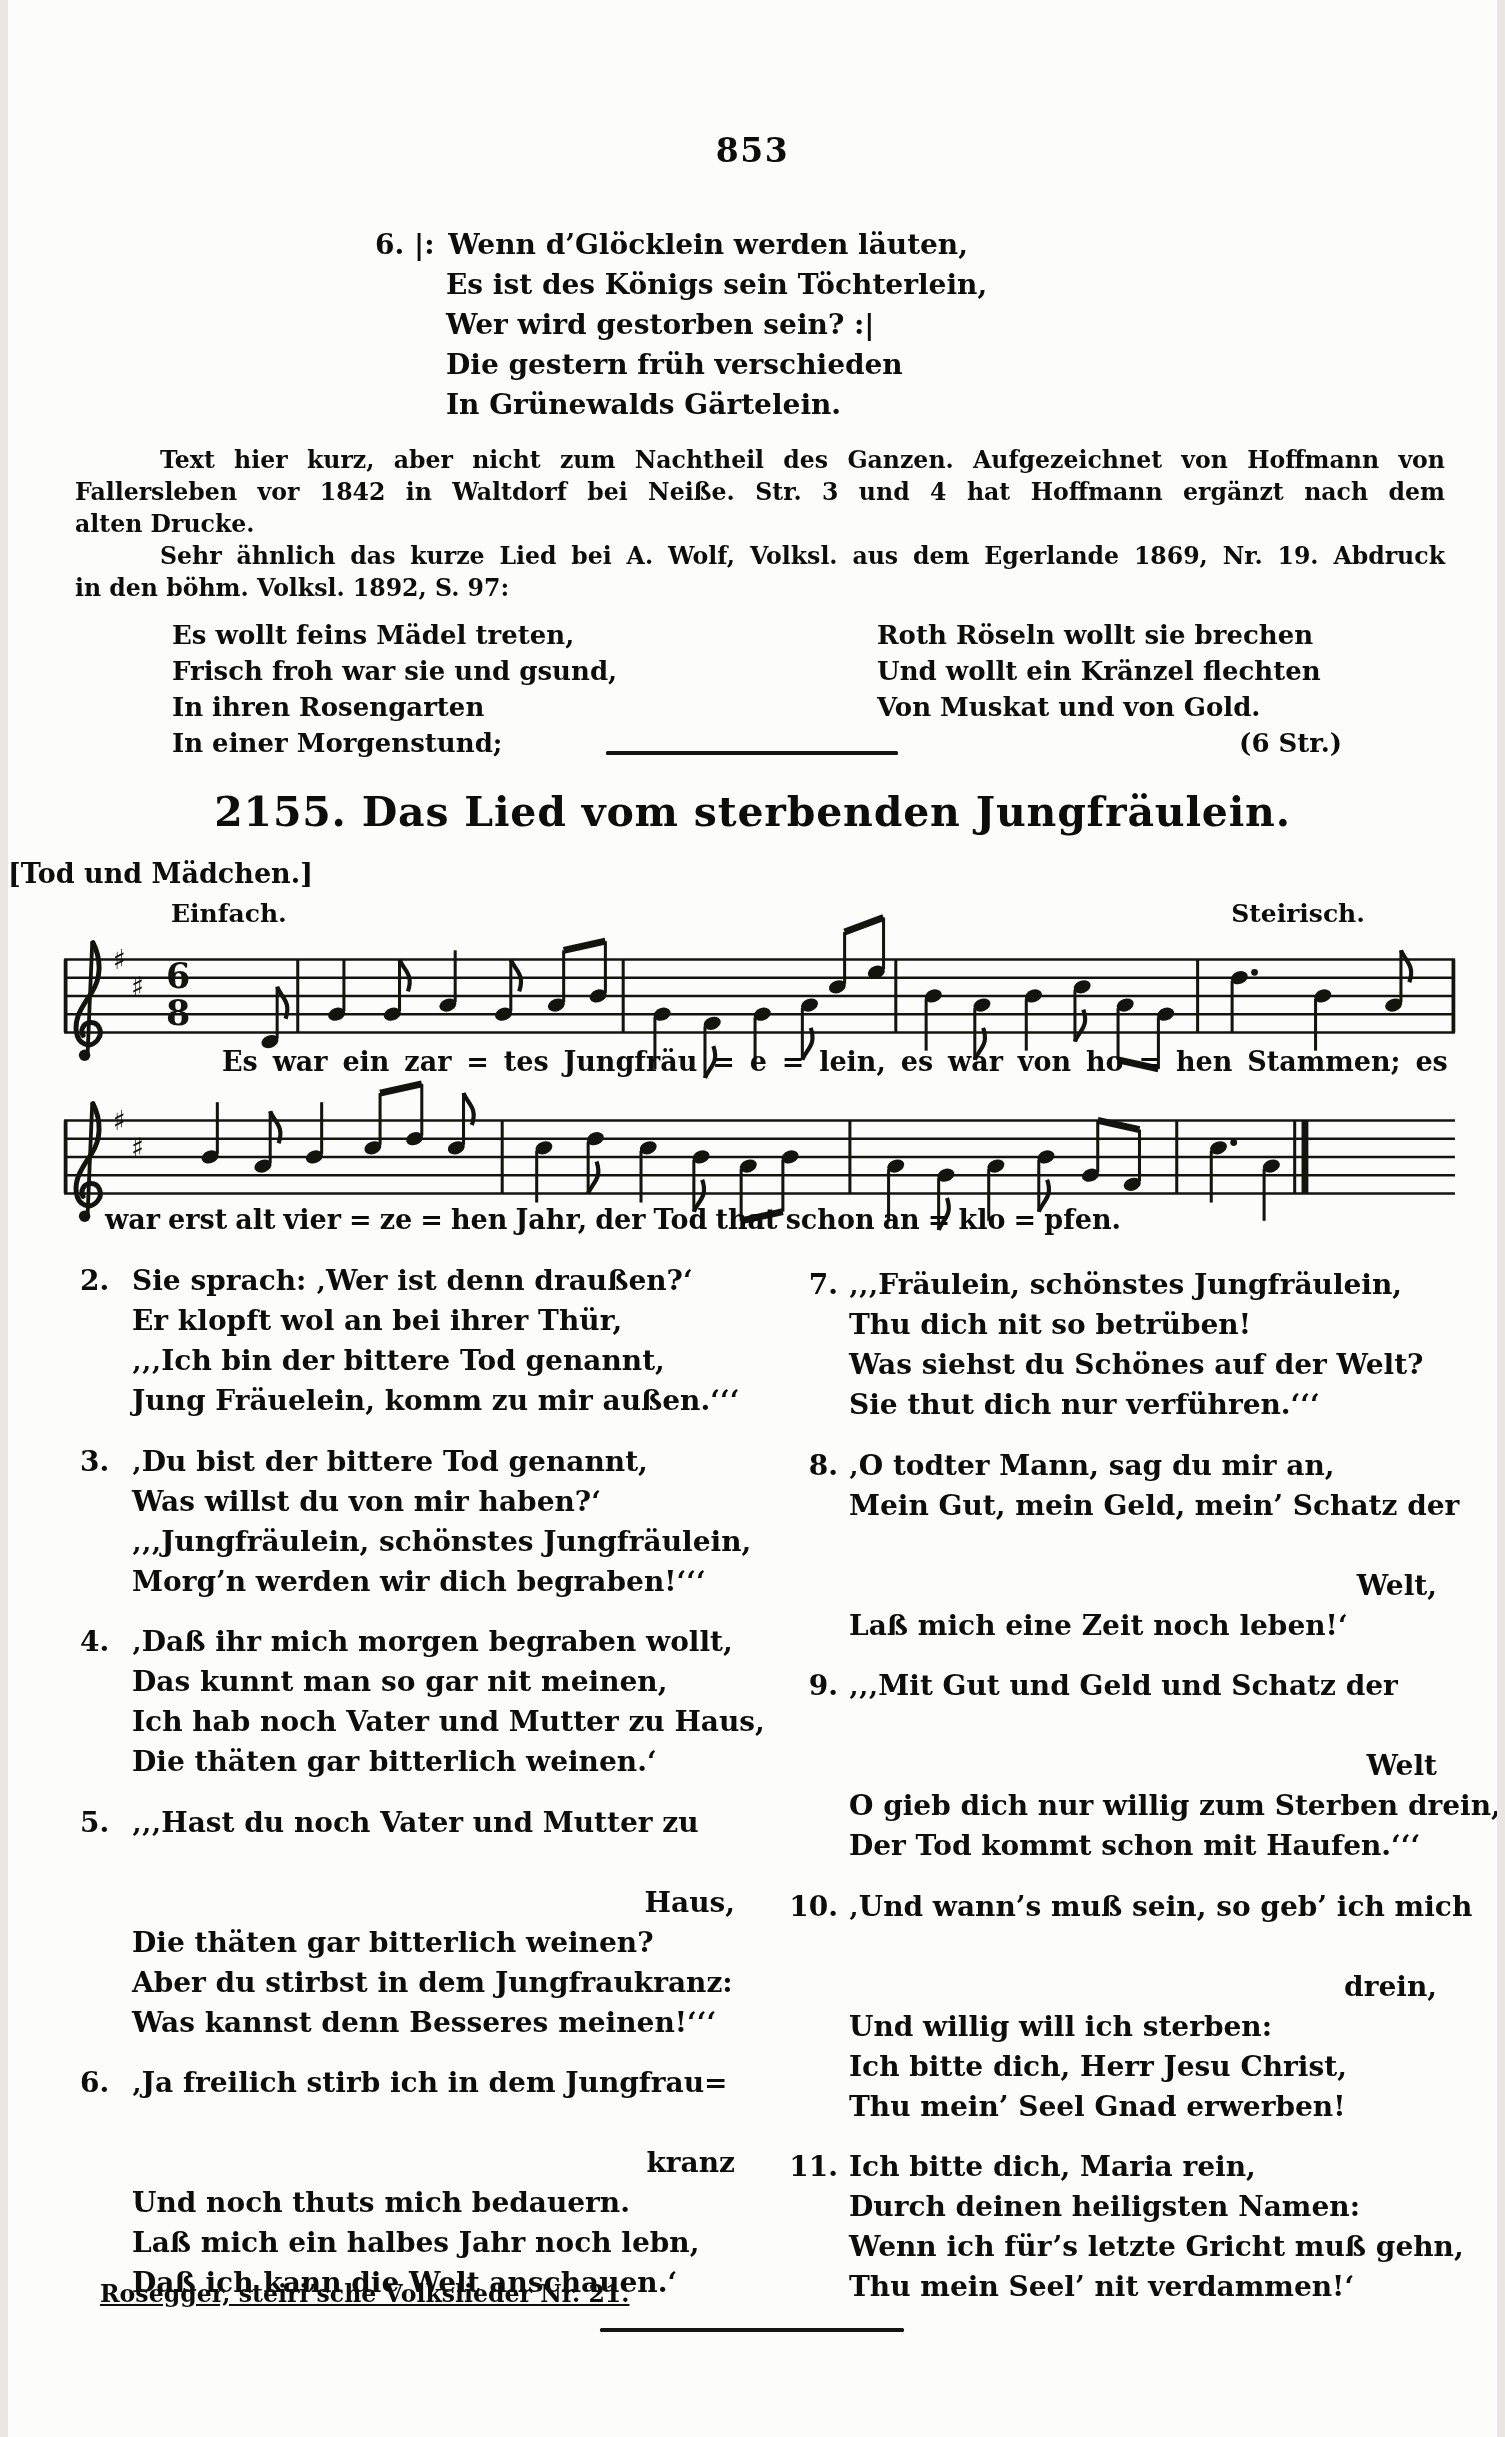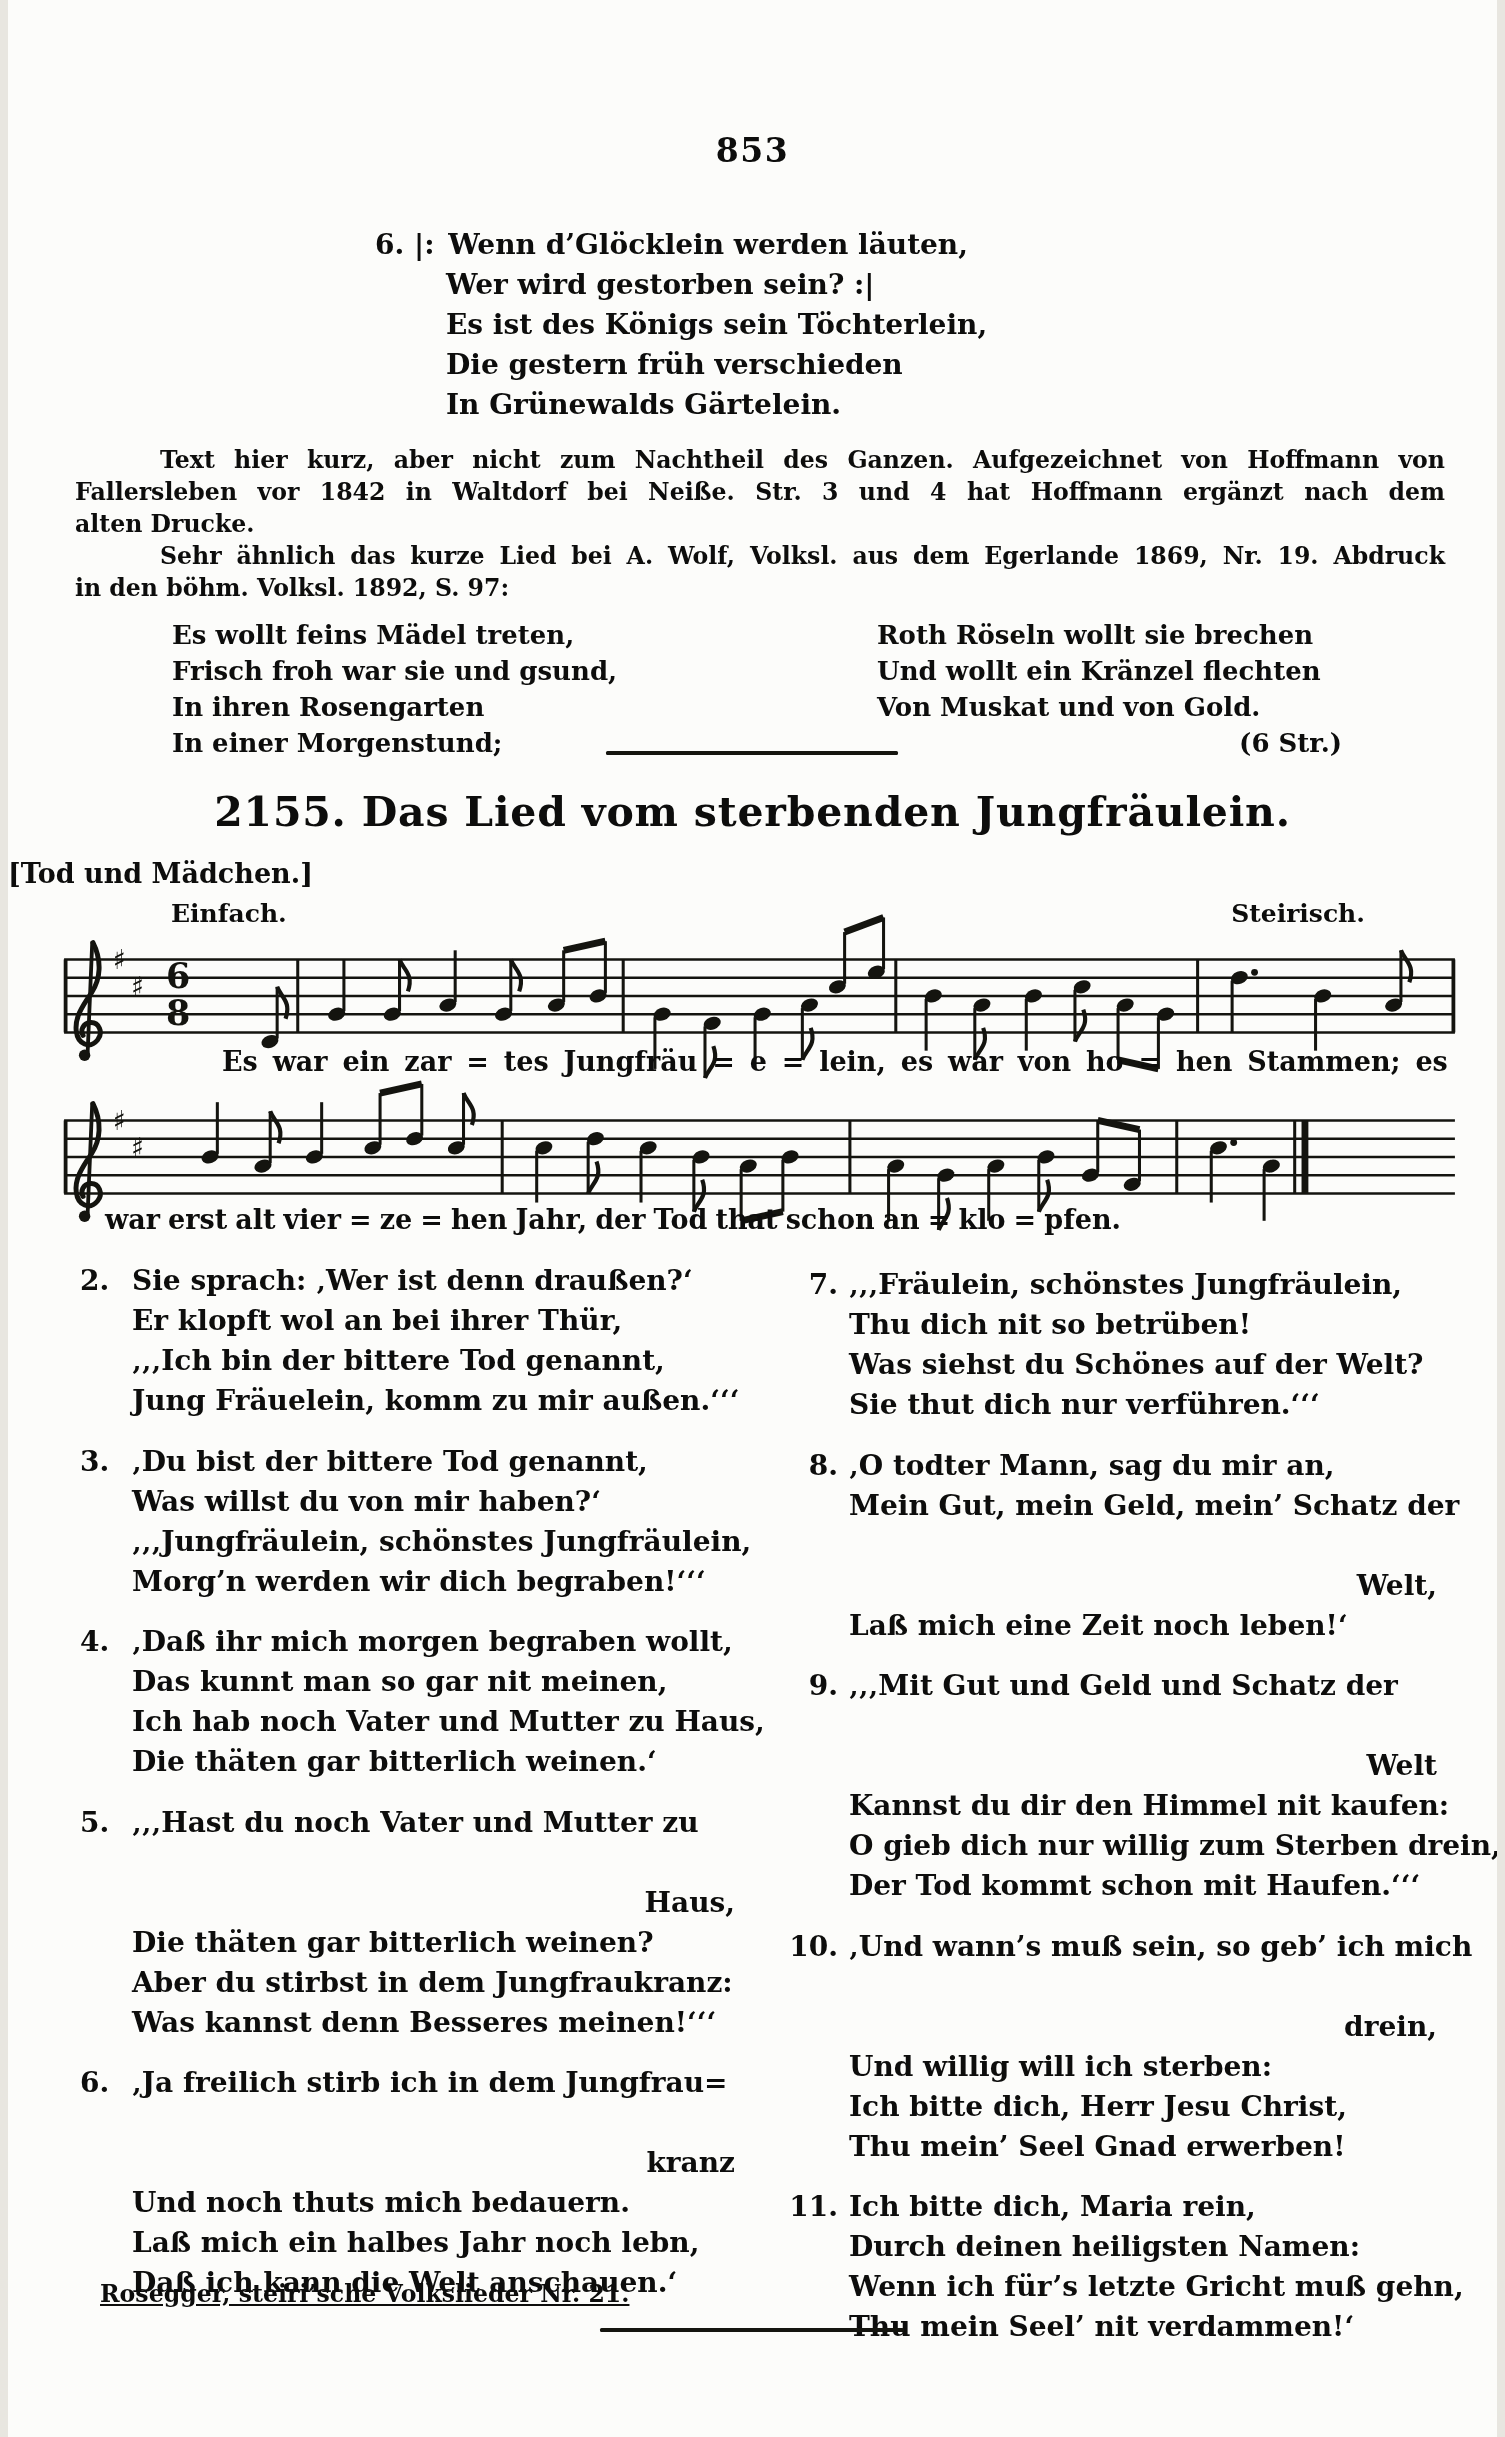--- a/index.html
+++ b/index.html
@@ -53,22 +53,22 @@
 
 <div class="page">
 
   <div class="abs pagenum">853</div>
 
   <div class="abs stanza6">
     <div class="first">
       <span>6. |:</span>
       <span>Wenn d’Glöcklein werden läuten,</span>
     </div>
+    <div class="cont">Es ist des Königs sein Töchterlein,</div>
     <div class="cont">Wer wird gestorben sein? :|</div>
-    <div class="cont">Es ist des Königs sein Töchterlein,</div>
     <div class="cont">Die gestern früh verschieden</div>
     <div class="cont">In Grünewalds Gärtelein.</div>
   </div>
 
   <div class="abs notes">
     <div class="indent j">Text hier kurz, aber nicht zum Nachtheil des Ganzen.  Aufgezeichnet von Hoffmann von</div>
     <div class="j">Fallersleben vor 1842 in Waltdorf bei Neiße.  Str. 3 und 4 hat Hoffmann ergänzt nach dem</div>
     <div>alten Drucke.</div>
     <div class="indent j">Sehr ähnlich das kurze Lied bei A. Wolf, Volksl. aus dem Egerlande 1869, Nr. 19.  Abdruck</div>
     <div>in den böhm. Volksl. 1892, S. 97:</div>
@@ -336,21 +336,20 @@
         <span class="stanza-num">8.</span>
         <div class="vline">‚O todter Mann, sag du mir an,</div>
         <div class="vline">Mein Gut, mein Geld, mein’ Schatz der</div>
         <div class="vline r">Welt,</div>
         <div class="vline">Laß mich eine Zeit noch leben!‘</div>
       </div>
       <div class="stanza">
         <span class="stanza-num">9.</span>
         <div class="vline">‚‚‚Mit Gut und Geld und Schatz der</div>
         <div class="vline r">Welt</div>
-        <div class="vline">Kannst du dir den Himmel nit kaufen:</div>
         <div class="vline">O gieb dich nur willig zum Sterben drein,</div>
         <div class="vline">Der Tod kommt schon mit Haufen.‘‘‘</div>
       </div>
       <div class="stanza">
         <span class="stanza-num">10.</span>
         <div class="vline">‚Und wann’s muß sein, so geb’ ich mich</div>
         <div class="vline r">drein,</div>
         <div class="vline">Und willig will ich sterben:</div>
         <div class="vline">Ich bitte dich, Herr Jesu Christ,</div>
         <div class="vline">Thu mein’ Seel Gnad erwerben!</div>

